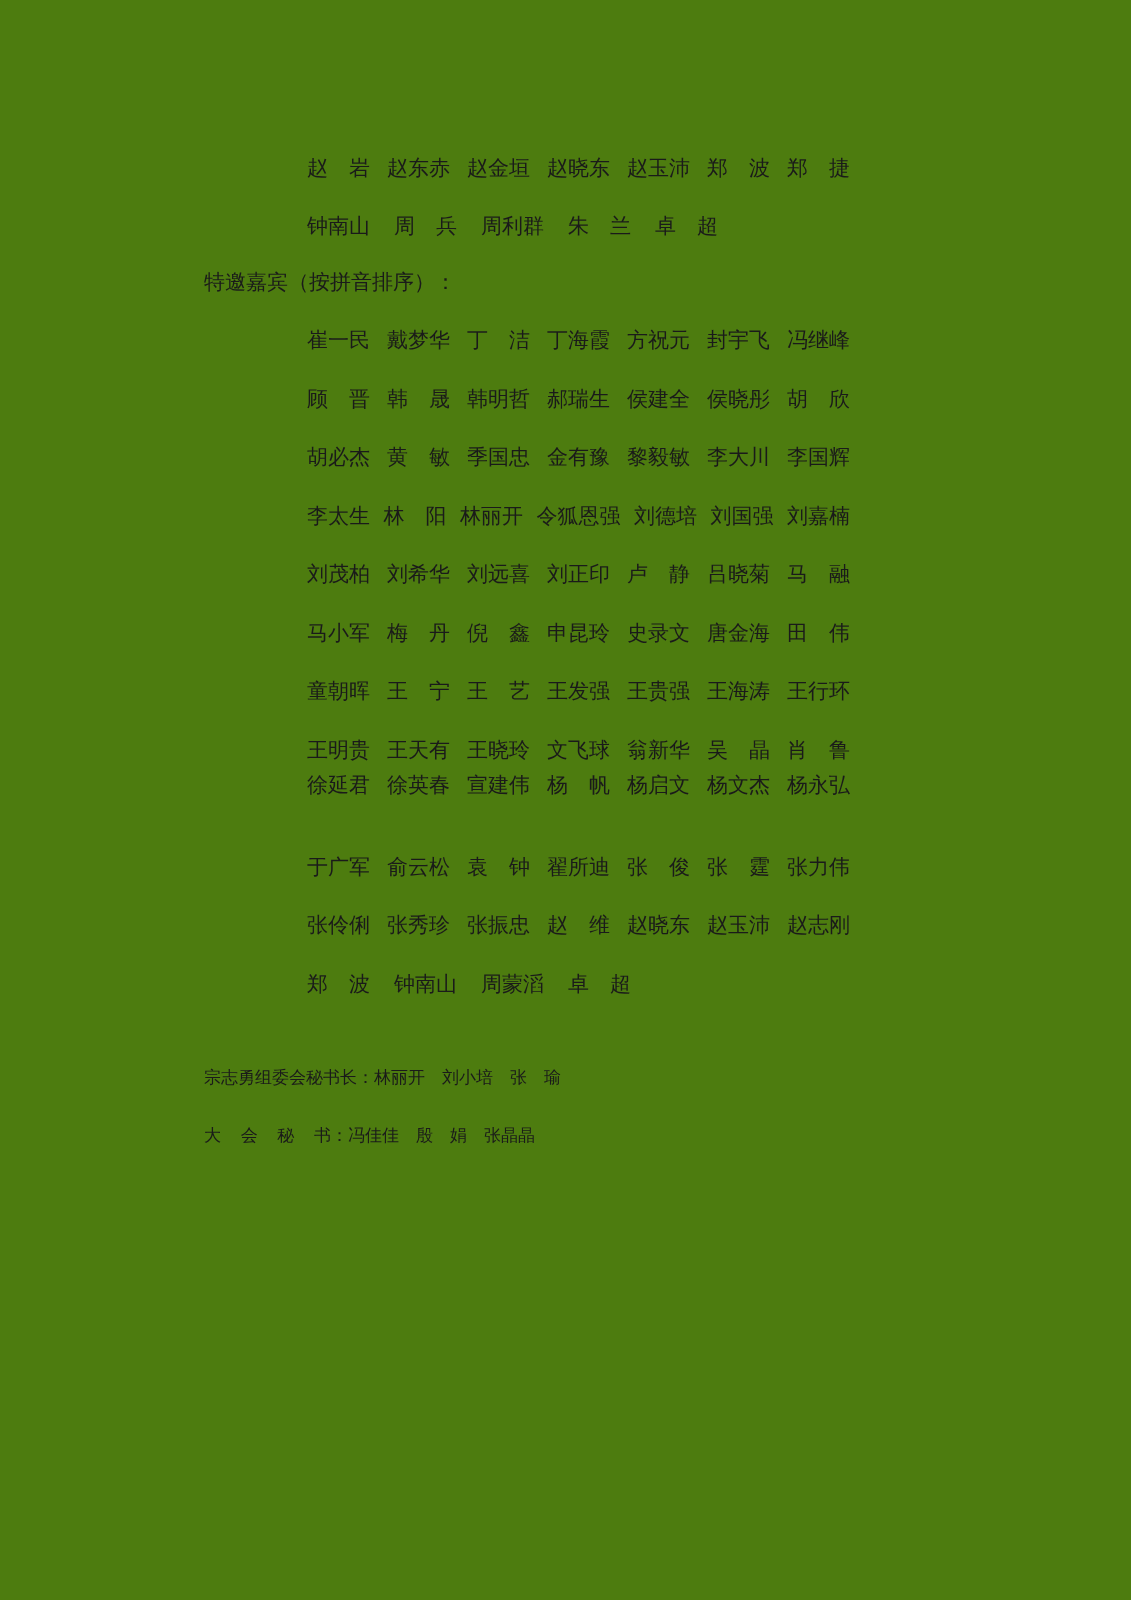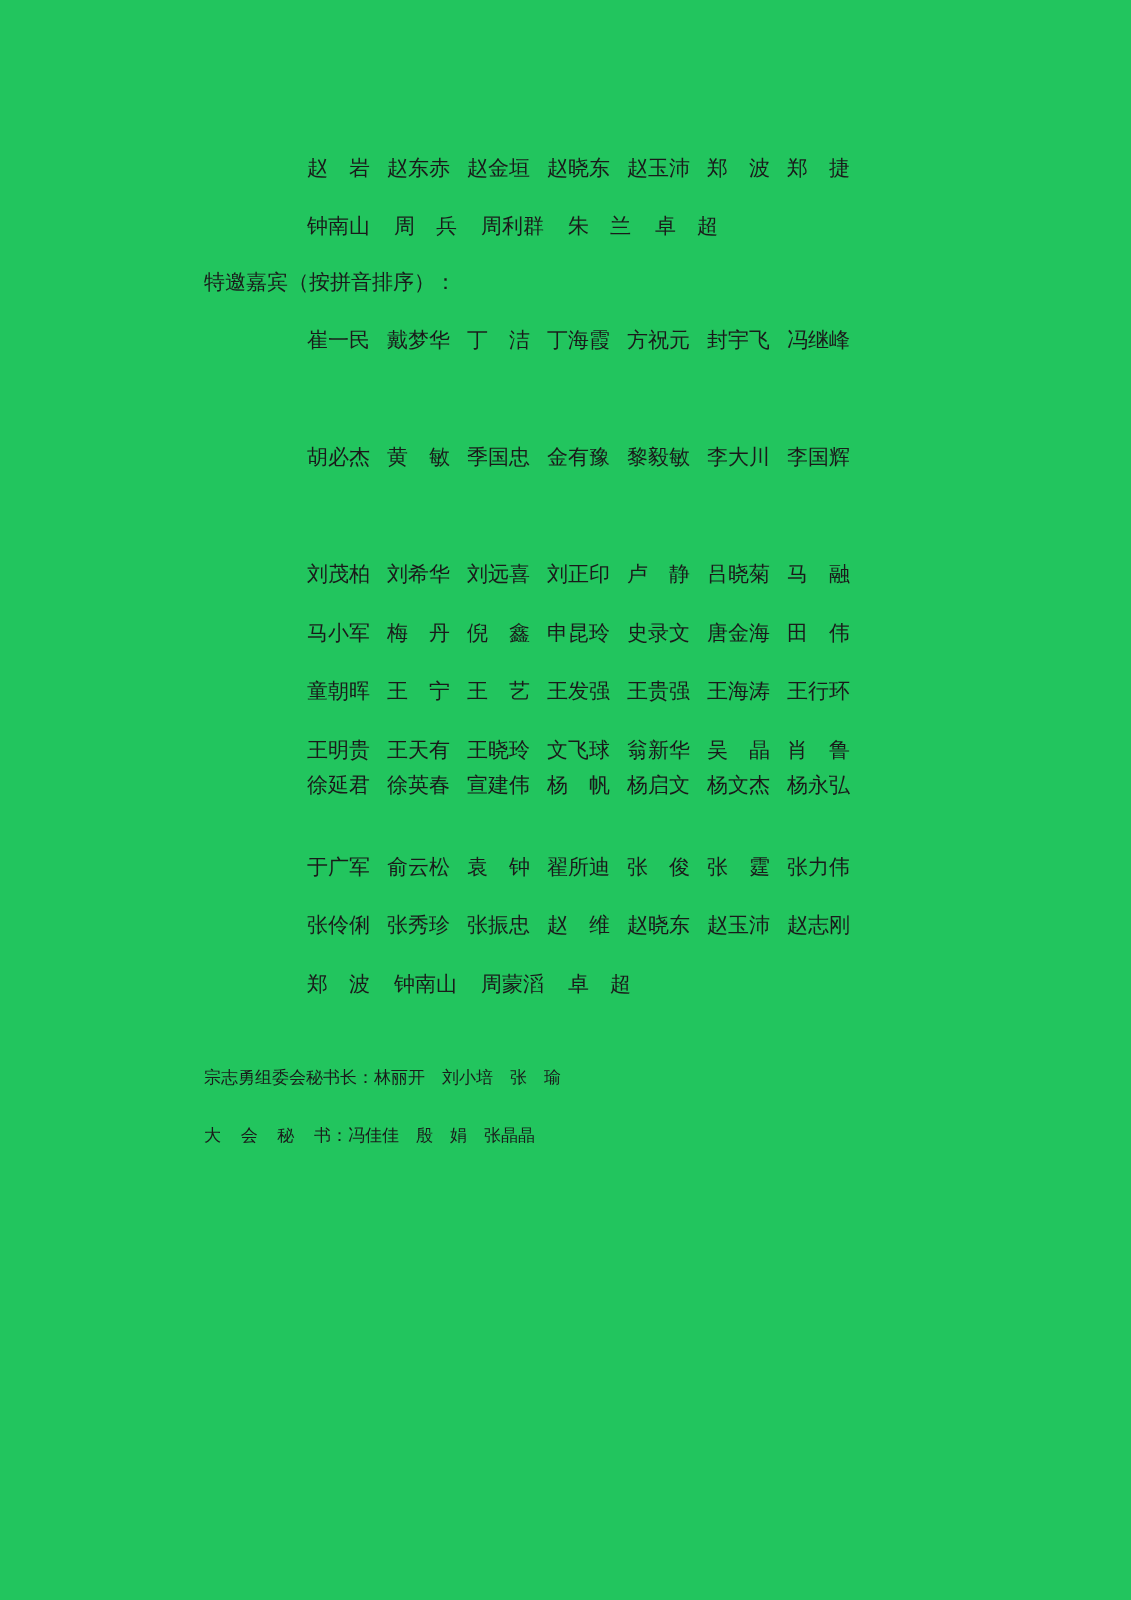--- a/index.html
+++ b/index.html
@@ -1,20 +1,20 @@
 <!DOCTYPE html>
 <html lang="zh"><head>
 <meta charset="utf-8">
 <style>
   html, body { margin: 0; padding: 0; background: #ffffff; }
   .page {
     position: relative;
     width: 1131px;
     height: 1600px;
-    background: #22c55e;
+    background: #4d7c0f;
     font-family: "DejaVu Sans", sans-serif;
     color: #1a1a1a;
     overflow: hidden;
   }
   .name-row {
     position: absolute;
     left: 307px;
     width: 543px;
     display: flex;
     font-size: 21px;
@@ -70,28 +70,46 @@
 
   <div class="name-row justified" style="top:329px">
     <span class="name">崔一民</span>
     <span class="name">戴梦华</span>
     <span class="name">丁　洁</span>
     <span class="name">丁海霞</span>
     <span class="name">方祝元</span>
     <span class="name">封宇飞</span>
     <span class="name">冯继峰</span>
   </div>
+  <div class="name-row justified" style="top:388px">
+    <span class="name">顾　晋</span>
+    <span class="name">韩　晟</span>
+    <span class="name">韩明哲</span>
+    <span class="name">郝瑞生</span>
+    <span class="name">侯建全</span>
+    <span class="name">侯晓彤</span>
+    <span class="name">胡　欣</span>
+  </div>
   <div class="name-row justified" style="top:446px">
     <span class="name">胡必杰</span>
     <span class="name">黄　敏</span>
     <span class="name">季国忠</span>
     <span class="name">金有豫</span>
     <span class="name">黎毅敏</span>
     <span class="name">李大川</span>
     <span class="name">李国辉</span>
+  </div>
+  <div class="name-row justified" style="top:505px">
+    <span class="name">李太生</span>
+    <span class="name">林　阳</span>
+    <span class="name">林丽开</span>
+    <span class="name">令狐恩强</span>
+    <span class="name">刘德培</span>
+    <span class="name">刘国强</span>
+    <span class="name">刘嘉楠</span>
   </div>
   <div class="name-row justified" style="top:622px">
     <span class="name">马小军</span>
     <span class="name">梅　丹</span>
     <span class="name">倪　鑫</span>
     <span class="name">申昆玲</span>
     <span class="name">史录文</span>
     <span class="name">唐金海</span>
     <span class="name">田　伟</span>
   </div>

